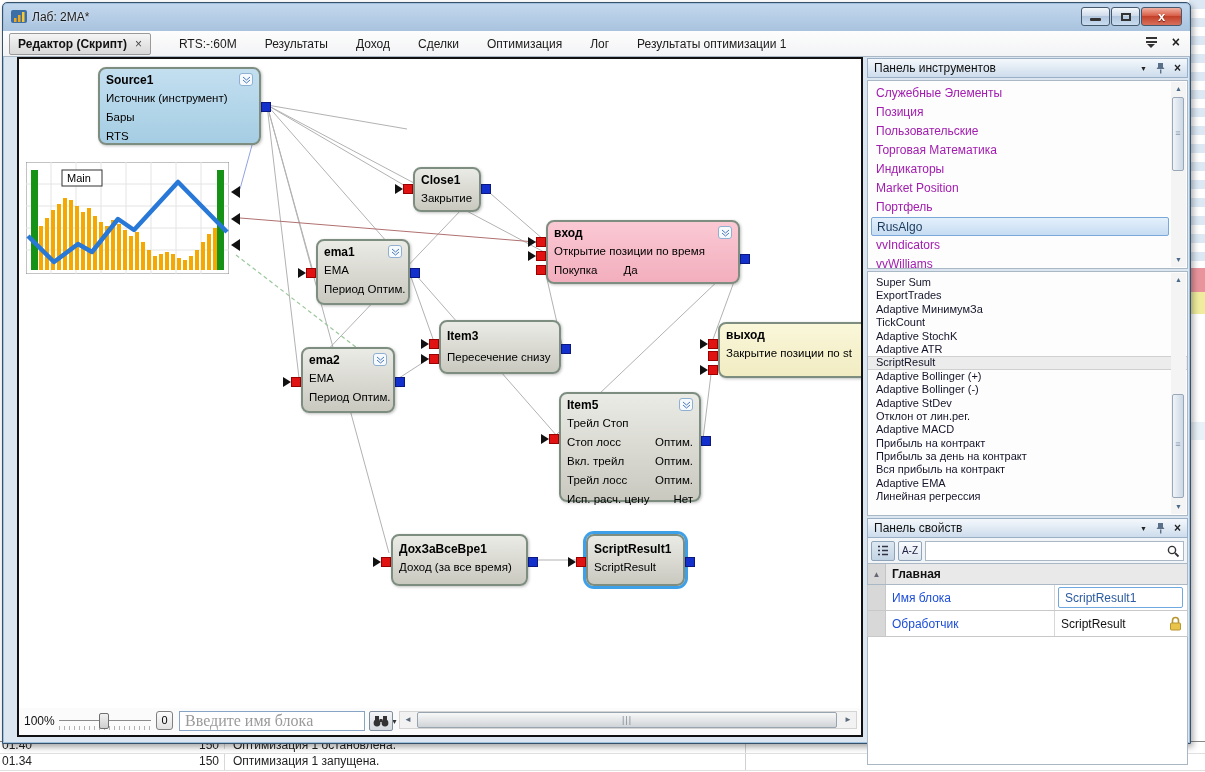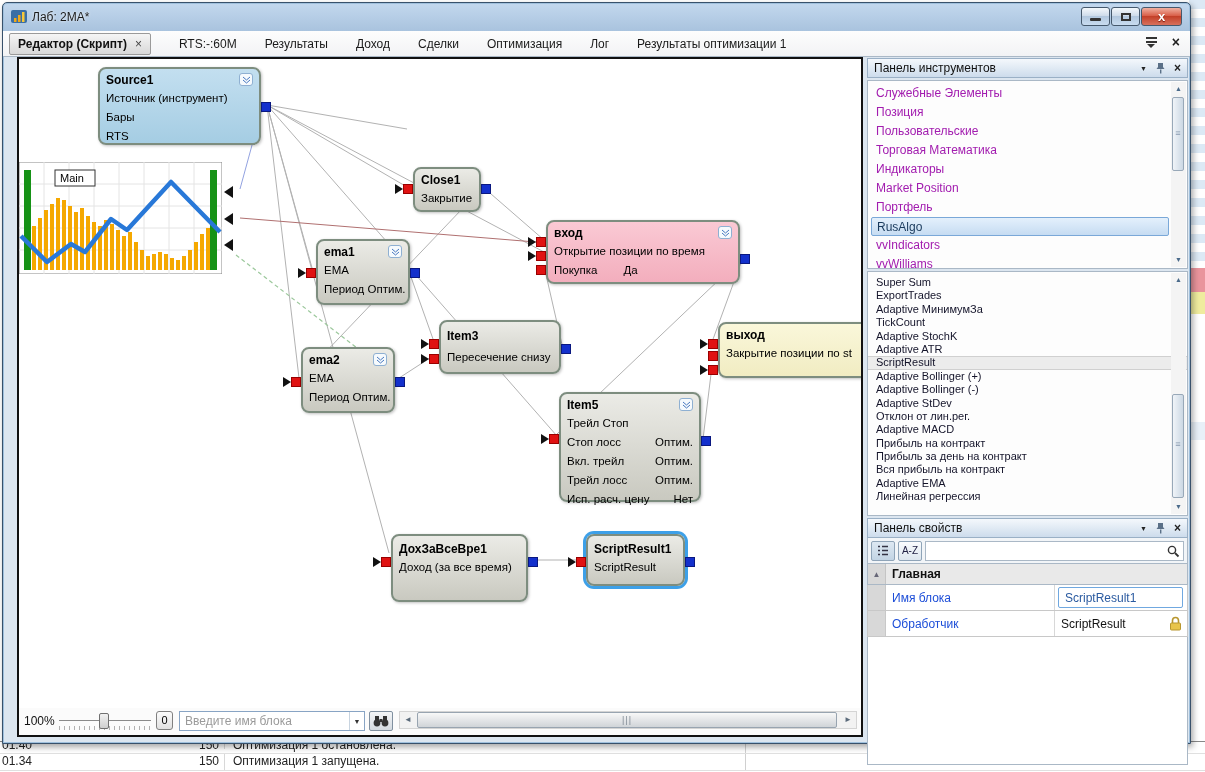--- a/index.html
+++ b/index.html
@@ -47,21 +47,21 @@
   .tablist-icon { width:13px; height:12px; position:relative; }
   .tablist-icon:before { content:""; position:absolute; left:1px; right:1px; top:1px; height:2px; background:#333; box-shadow:0 4px 0 #333; }
   .tablist-icon:after { content:""; position:absolute; left:2px; top:8px; border-left:4px solid transparent; border-right:4px solid transparent; border-top:4px solid #333; }
   .strip-close { font-size:14px; font-weight:bold; color:#222; line-height:12px; }
 
   
   .canvas { position:absolute; left:14px; top:54px; width:846px; height:680px; border:2px solid #111; background:#fff; overflow:hidden; }
   .wires { position:absolute; left:0; top:0; width:842px; height:676px; }
 
   
-  .chartpane { position:absolute; left:0; top:103px; width:203px; height:136px; }
+  .chartpane { position:absolute; left:7px; top:103px; width:203px; height:136px; }
   .chart-arrow { position:absolute; width:0; height:0; border-top:6px solid transparent; border-bottom:6px solid transparent; border-right:9px solid #111; }
 
   
   .block { position:absolute; border:2px solid #7d8d7f; border-radius:8px; padding:1px 6px 2px 6px;
     background:linear-gradient(#ebebe6,#c9c9c0); box-shadow:1px 1px 3px rgba(0,0,0,.25); font-size:11.5px; color:#000; }
   .block.blue { background:linear-gradient(#c3dff0,#a5cde3); }
   .block.pink { background:linear-gradient(#fac9d4,#f3aebd); }
   .block.yellow { background:linear-gradient(#faf7da,#f1ecc2); }
   .block.selected { box-shadow:0 0 0 3px #3da0e8; }
   .blk-title { display:flex; align-items:center; font-size:12px; font-weight:bold; height:19px; }
@@ -76,21 +76,21 @@
 
   
   .cv-toolbar { position:absolute; left:0; bottom:0; width:842px; height:27px; background:#fbfbfb; }
   .zoom-label { position:absolute; left:5px; top:6px; font-size:12px; color:#111; }
   .slider { position:absolute; left:40px; top:4px; width:92px; height:20px; }
   .slider .track { position:absolute; left:0; right:0; top:8px; height:1px; background:#8a8a8a; }
   .slider .ticks { position:absolute; left:0; right:0; top:14px; height:4px; background:repeating-linear-gradient(90deg,#b0b0b0 0 1px,transparent 1px 5px); }
   .slider .thumb { position:absolute; left:40px; top:1px; width:10px; height:16px; border:1px solid #707070; border-radius:2px; background:linear-gradient(#f2f2f2,#cfcfcf); }
   .zero-btn { position:absolute; left:137px; top:3px; width:17px; height:19px; border:1px solid #808080; border-radius:3px; background:linear-gradient(#fcfcfc,#e0e0e0); font-size:11px; text-align:center; line-height:17px; }
   .name-combo { position:absolute; left:160px; top:3px; width:186px; height:20px; border:1px solid #88a4c4; background:#fff; display:flex; align-items:center; }
-  .name-combo input { flex:1; border:none; outline:none; font-size:12px; padding:0 5px; color:#000000; font-family:Liberation Sans, sans-serif; background:transparent; }
+  .name-combo input { flex:1; border:none; outline:none; font-size:16px; padding:0 5px; color:#000000; font-family:Liberation Serif, serif; background:transparent; }
   .name-combo input::placeholder { color:#9a9a9a; }
   .combo-arrow { width:15px; height:100%; border-left:1px solid #c8d4e0; display:flex; align-items:center; justify-content:center; font-size:7px; color:#333; }
   .binoc-btn { position:absolute; left:350px; top:3px; width:24px; height:20px; border:1px solid #8090a0; border-radius:2px; background:linear-gradient(#f4f6f8,#d4dae0); display:flex; align-items:center; justify-content:center; }
   .hscroll { position:absolute; left:380px; top:3px; width:458px; height:18px; background:#f2f2f2; border:1px solid #d4d4d4; }
   .hs-arrow { position:absolute; top:0; width:16px; height:16px; font-size:8px; color:#5a6a7a; text-align:center; line-height:16px; }
   .hs-thumb { position:absolute; left:17px; top:0px; width:420px; height:16px; border:1px solid #98a4b0; border-radius:2px; background:linear-gradient(#f8f8f8,#d0d4d8); text-align:center; font-size:9px; color:#808a94; line-height:15px; letter-spacing:1px; }
 
   
   .rightcol { position:absolute; left:864px; top:55px; width:321px; height:678px; font-size:12px; }
   .panel-header { height:20px; background:linear-gradient(#f4f8fc,#cddcec); border:1px solid #9ab0c6; display:flex; align-items:center; padding:0 6px; color:#111; }
@@ -399,21 +399,21 @@
       <div class="block yellow" style="left:699px; top:263px; width:162px; height:56px;">
         <div class="blk-title">
             <span>выход</span>
           </div>
         <div class="blk-row">Закрытие позиции по st</div>
         <span class="pin arrow" style="top:15px;"></span>
         <span class="pin" style="top:27px;"></span>
         <span class="pin arrow" style="top:41px;"></span>
       </div>
 
-      <div class="block" style="left:372px; top:475px; width:137px; height:68px; padding-top:3px;">
+      <div class="block" style="left:372px; top:475px; width:137px; height:52px; padding-top:3px;">
         <div class="blk-title">
             <span>ДохЗаВсеВре1</span>
           </div>
         <div class="blk-row">Доход (за все время)</div>
         <span class="pin arrow" style="top:21px;"></span>
         <span class="pout" style="top:21px;"></span>
       </div>
 
       <div class="block selected" style="left:567px; top:475px; width:99px; height:52px; padding-top:3px;">
         <div class="blk-title">

